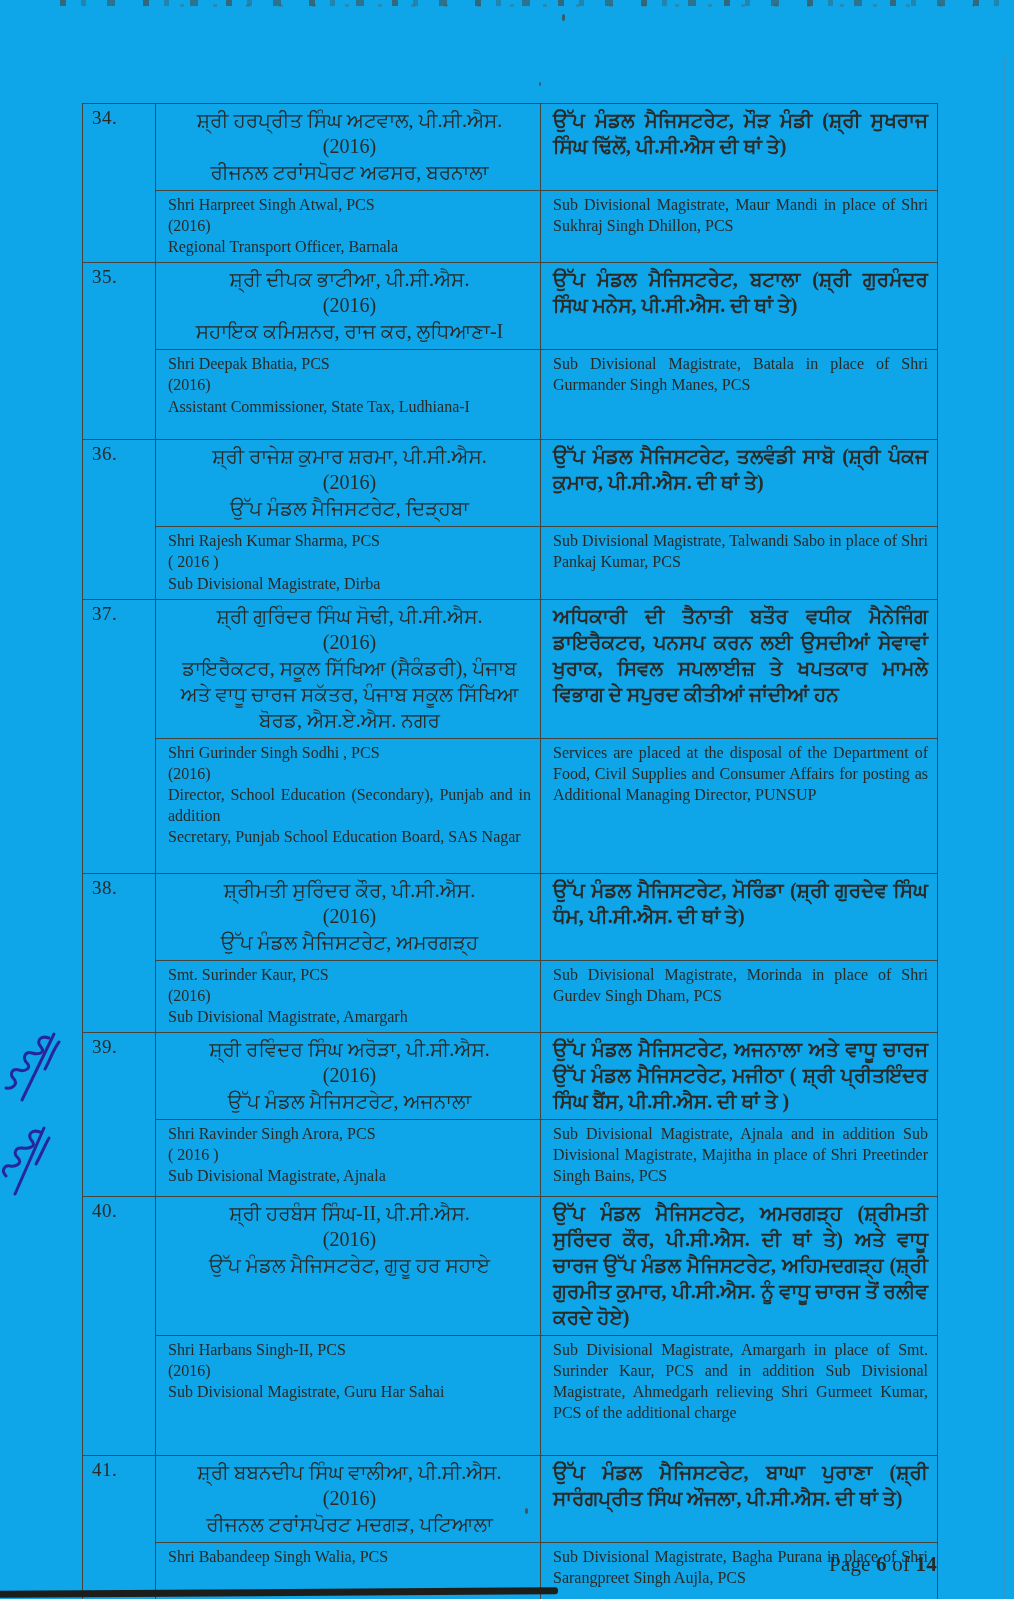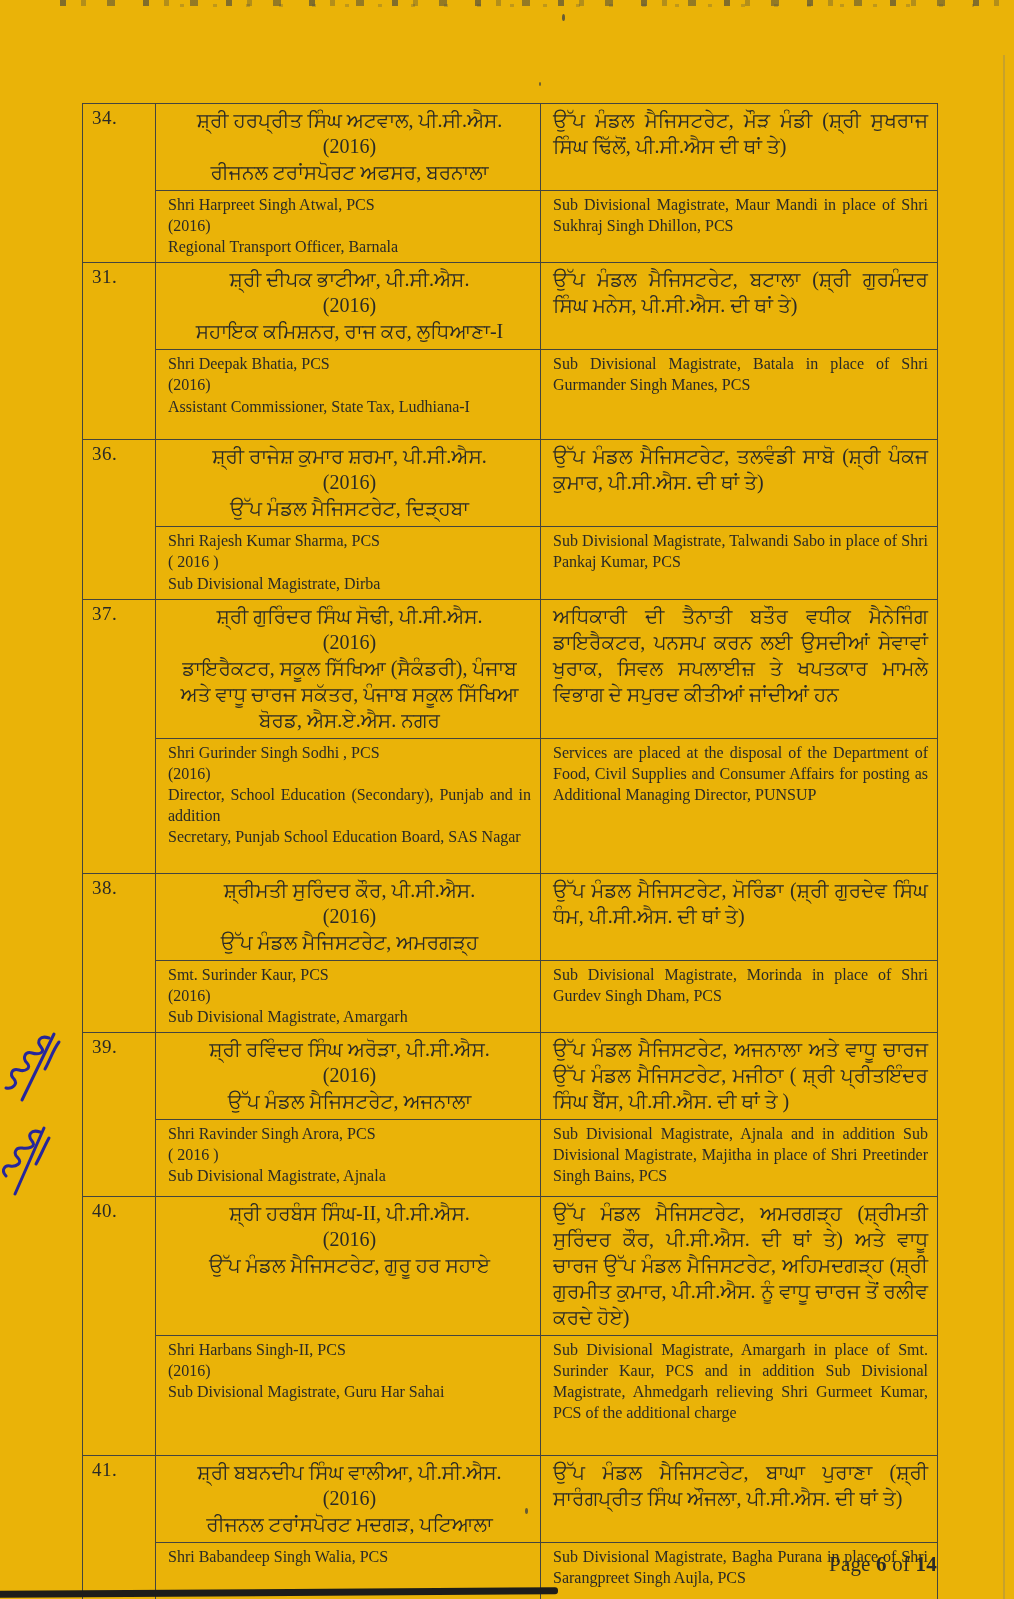--- a/index.html
+++ b/index.html
@@ -1,20 +1,20 @@
 <!DOCTYPE html>
 <html lang="en"><head>
 <meta charset="utf-8">
 <style>
   html,body{margin:0;padding:0;background:#e9e9e6;}
   .page{
     position:relative;
     width:1014px;height:1599px;
     margin:0 auto;
-    background:#eab308;
+    background:#0ea5e9;
     color:#2a2a27;
     font-family:"Liberation Serif", serif;
     overflow:hidden;
   }
   
   .scan-noise-top{
     position:absolute;top:0;left:60px;right:0;height:6px;opacity:.75;
     background-image:repeating-linear-gradient(90deg,
       rgba(70,70,62,.85) 0 6px, transparent 6px 21px,
       rgba(70,70,62,.45) 21px 26px, transparent 26px 47px,
@@ -46,21 +46,21 @@
   td{
     border:1.6px solid #45453e;
     vertical-align:top;
     padding:3px 9px 5px 12px;
     overflow:hidden;
   }
   .no-cell{font-size:19px;padding-left:9px;letter-spacing:.5px;}
   .pa-cell{font-size:20px;line-height:1.3;text-align:center;}
   .pa-cell .line{margin:0;}
   .en-cell{font-size:16px;line-height:1.32;text-align:justify;}
-  .posting-cell.pa-cell{text-align:justify;}
+  .posting-cell.pa-cell{text-align:justify;font-weight:bold;}
   .posting-cell.en-cell{text-align:justify;}
 
   
   .footer{
     position:absolute;top:1552px;right:77px;
     font-size:21px;color:#2a2a27;letter-spacing:.2px;
   }
   .footer b{font-weight:bold;}
 
   
@@ -110,21 +110,21 @@
     <td class="officer-cell en-cell">
             <div class="line">Shri Harpreet Singh Atwal, PCS</div>
             <div class="line">(2016)</div>
             <div class="line">Regional Transport Officer, Barnala</div>
           </td>
     <td class="posting-cell en-cell">Sub Divisional Magistrate, Maur Mandi  in place of Shri Sukhraj Singh Dhillon, PCS</td>
   </tr>
 
   <tr style="height: 77px;">
     <td class="no-cell" rowspan="2">
-      <span>31.</span>
+      <span>35.</span>
     </td>
     <td class="officer-cell pa-cell" lang="pa">
             <div class="line">ਸ਼੍ਰੀ ਦੀਪਕ ਭਾਟੀਆ, ਪੀ.ਸੀ.ਐਸ.</div>
             <div class="line">(2016)</div>
             <div class="line">ਸਹਾਇਕ ਕਮਿਸ਼ਨਰ, ਰਾਜ ਕਰ, ਲੁਧਿਆਣਾ-I</div>
           </td>
     <td class="posting-cell pa-cell" lang="pa">ਉੱਪ ਮੰਡਲ ਮੈਜਿਸਟਰੇਟ, ਬਟਾਲਾ (ਸ਼੍ਰੀ ਗੁਰਮੰਦਰ ਸਿੰਘ ਮਨੇਸ, ਪੀ.ਸੀ.ਐਸ. ਦੀ ਥਾਂ ਤੇ)</td>
   </tr>
   <tr style="height: 90px;">
     <td class="officer-cell en-cell">

